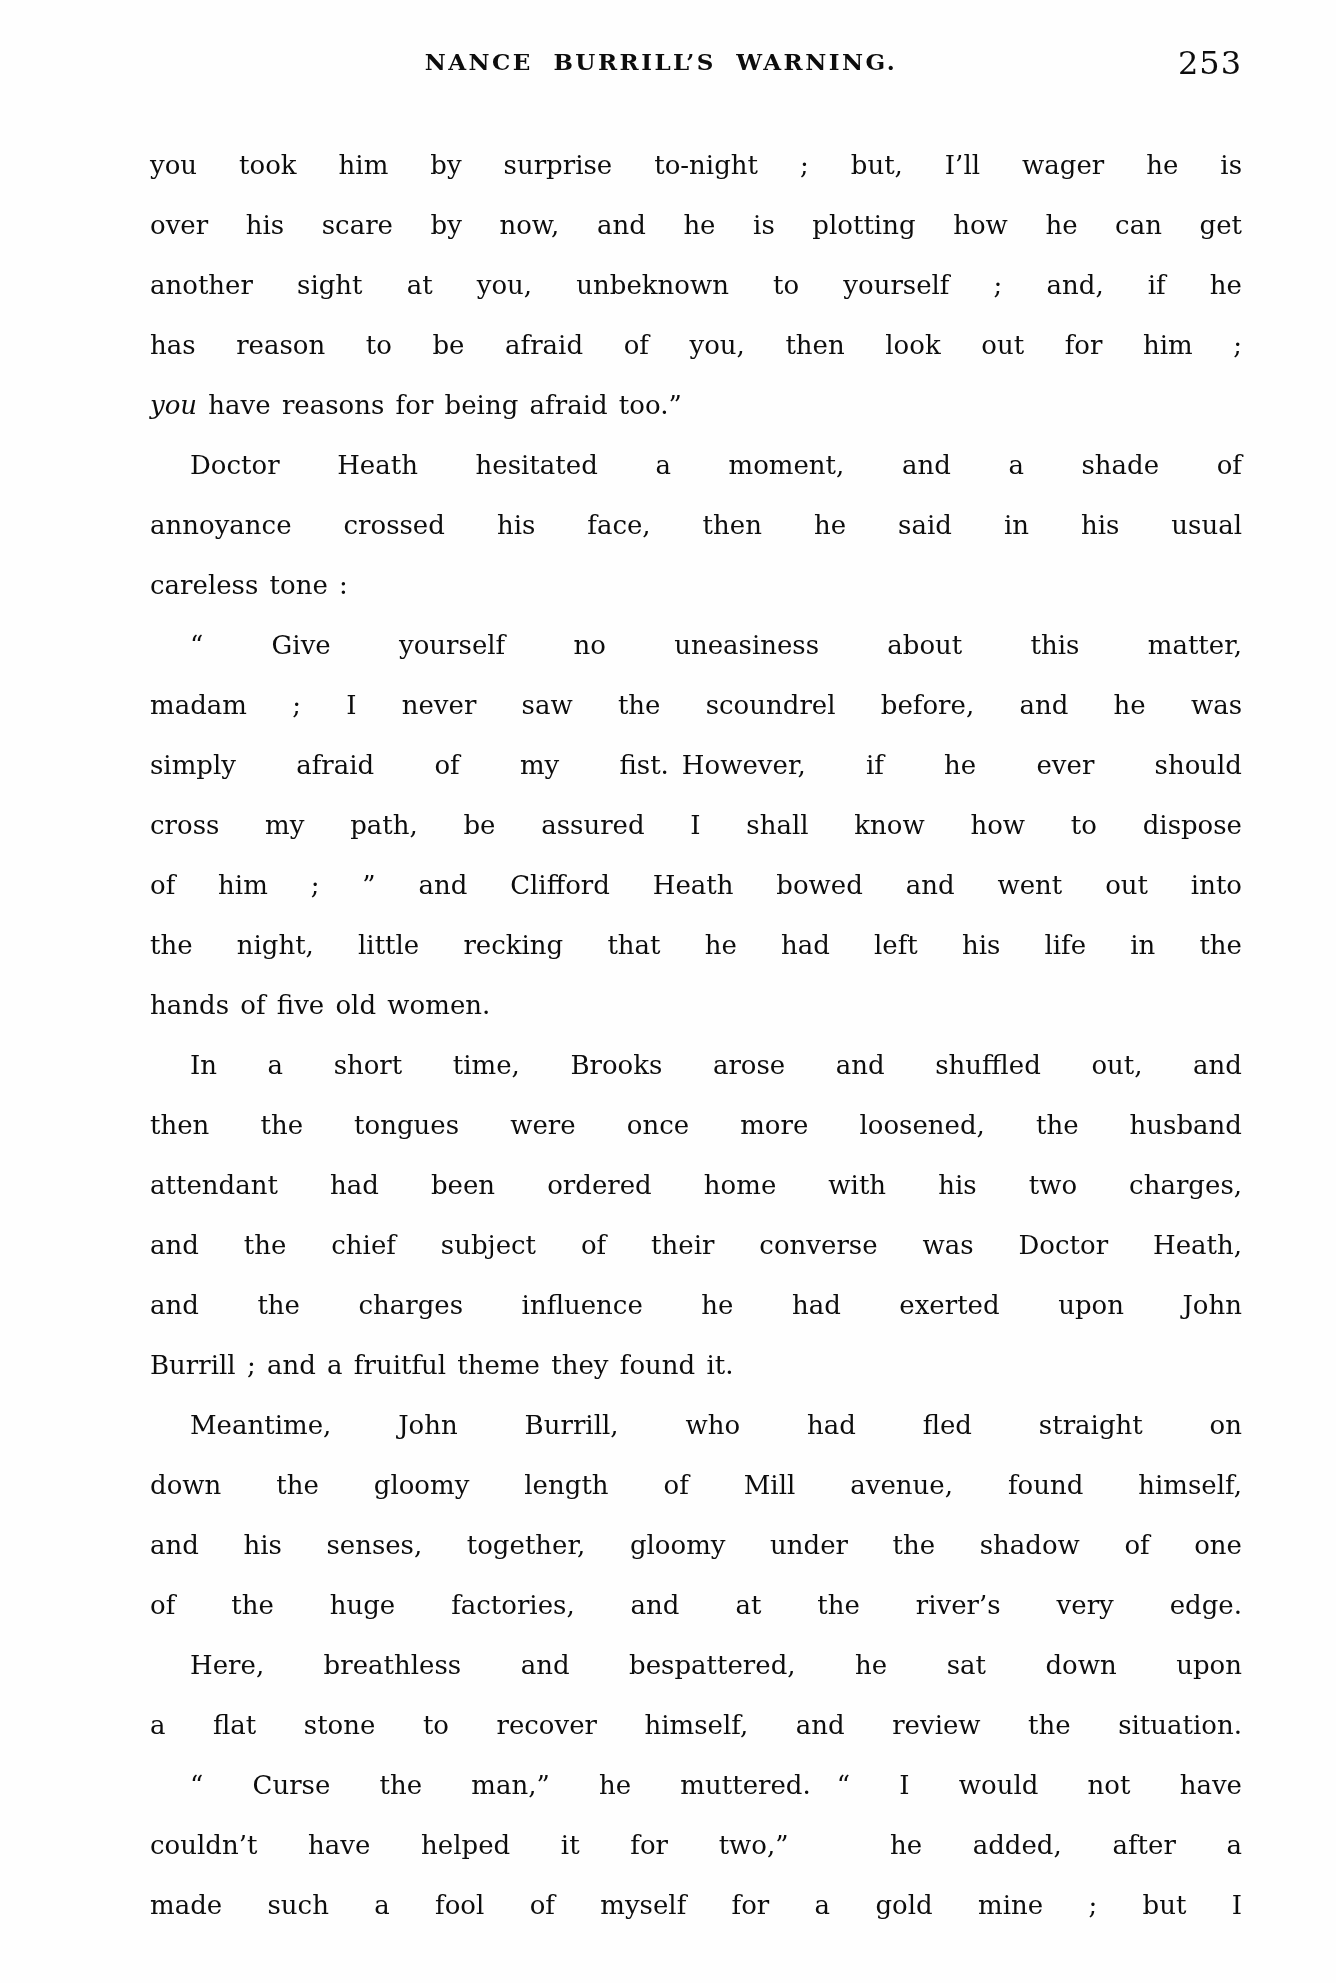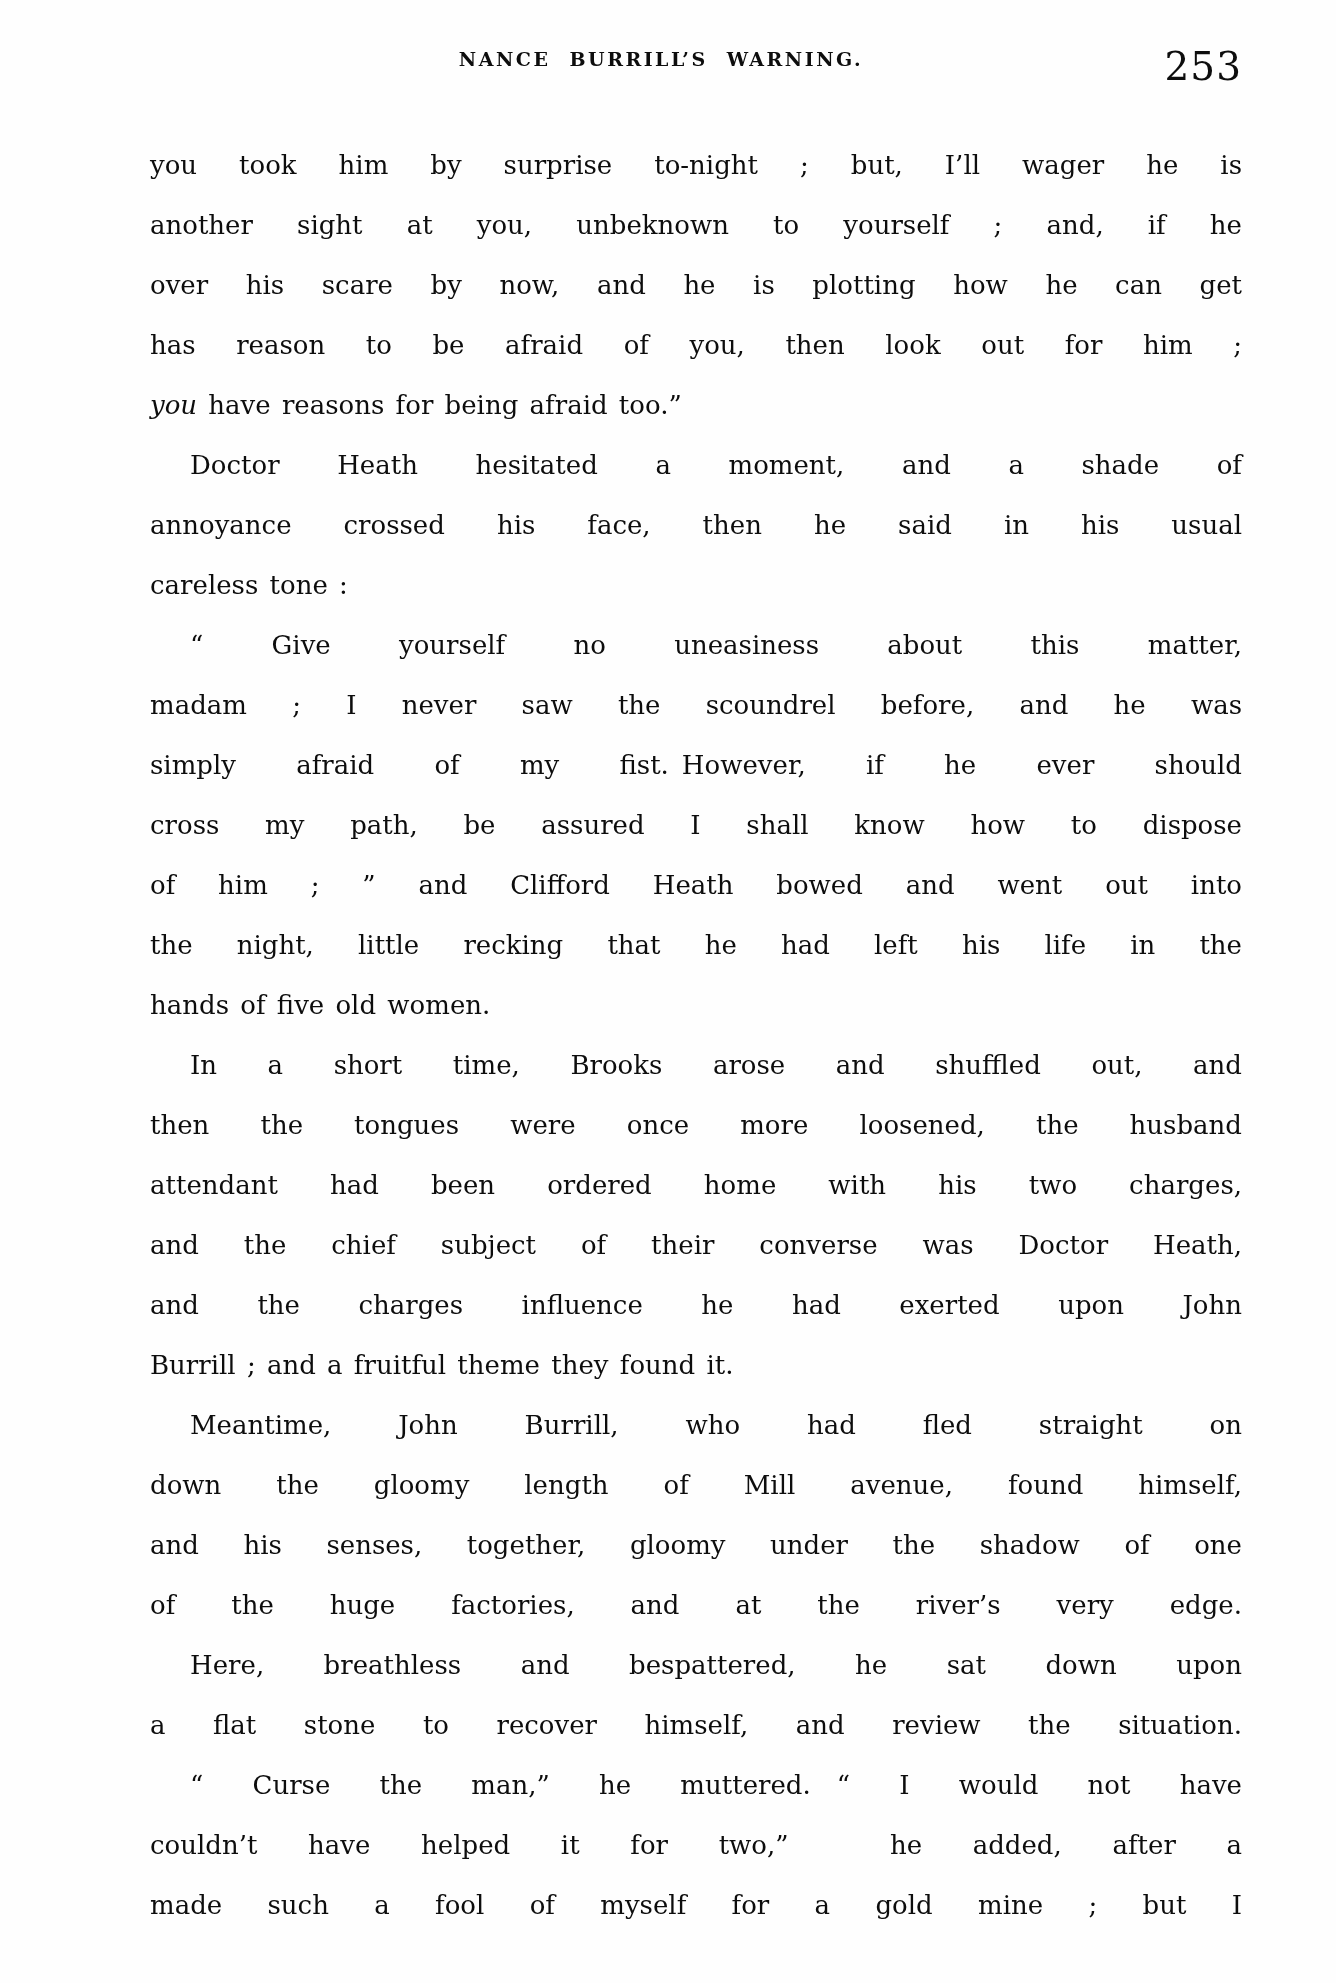--- a/index.html
+++ b/index.html
@@ -22,32 +22,32 @@
     top: 48px;
     left: 150px;
     width: 1092px;
     height: 42px;
   }
   .head-title {
     position: absolute;
     left: 0;
     right: 0;
     text-align: center;
-    font-size: 19px;
+    font-size: 23px;
     letter-spacing: 2.5px;
     word-spacing: 10px;
     font-weight: 600;
     transform: translateX(-35px);
     white-space: nowrap;
   }
   .page-num {
     position: absolute;
     right: 0;
     top: -4px;
-    font-size: 39px;
+    font-size: 32px;
     letter-spacing: 1px;
     margin-left: 44px;
   }
   .text-block {
     position: absolute;
     top: 135px;
     left: 150px;
     width: 1092px;
     font-size: 26px;
     line-height: 60px;
@@ -74,22 +74,22 @@
 <div class="page">
 
   <div class="running-head-row">
     <div class="head-title">NANCE BURRILL’S WARNING.</div>
     <div class="page-num">253</div>
   </div>
 
   <div class="text-block">
 
   <div class="line j"><span>you took him by surprise to-night ; but, I’ll wager he is</span></div>
+      <div class="line j"><span>over his scare by now, and he is plotting how he can get</span></div>
       <div class="line j"><span>another sight at you, unbeknown to yourself ; and, if he</span></div>
-      <div class="line j"><span>over his scare by now, and he is plotting how he can get</span></div>
       <div class="line j"><span>has reason to be afraid of you, then look out for him ;</span></div>
       <div class="line"><span class="it">you</span><span> have reasons for being afraid too.”</span></div>
       <div class="line j indent"><span>Doctor Heath hesitated a moment, and a shade of</span></div>
       <div class="line j"><span>annoyance crossed his face, then he said in his usual</span></div>
       <div class="line"><span>careless tone :</span></div>
       <div class="line j indent"><span>“ Give yourself no uneasiness about this matter,</span></div>
       <div class="line j"><span>madam ; I never saw the scoundrel before, and he was</span></div>
       <div class="line j"><span>simply afraid of my fist. However, if he ever should</span></div>
       <div class="line j"><span>cross my path, be assured I shall know how to dispose</span></div>
       <div class="line j"><span>of him ; ” and Clifford Heath bowed and went out into</span></div>

